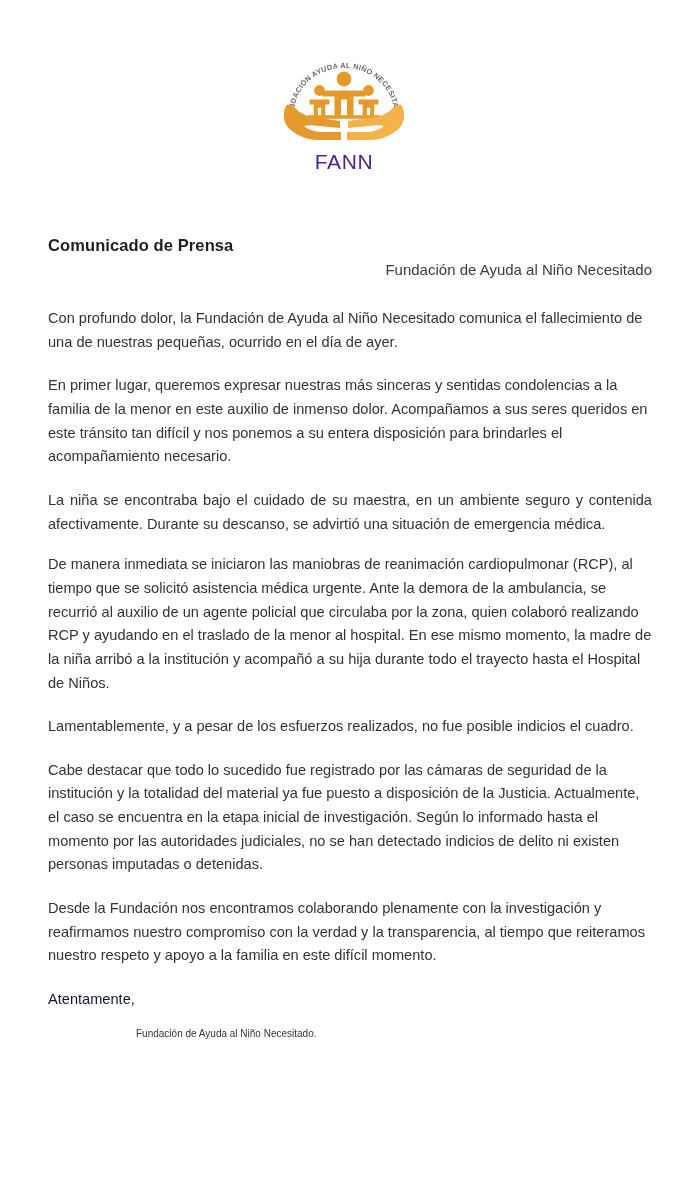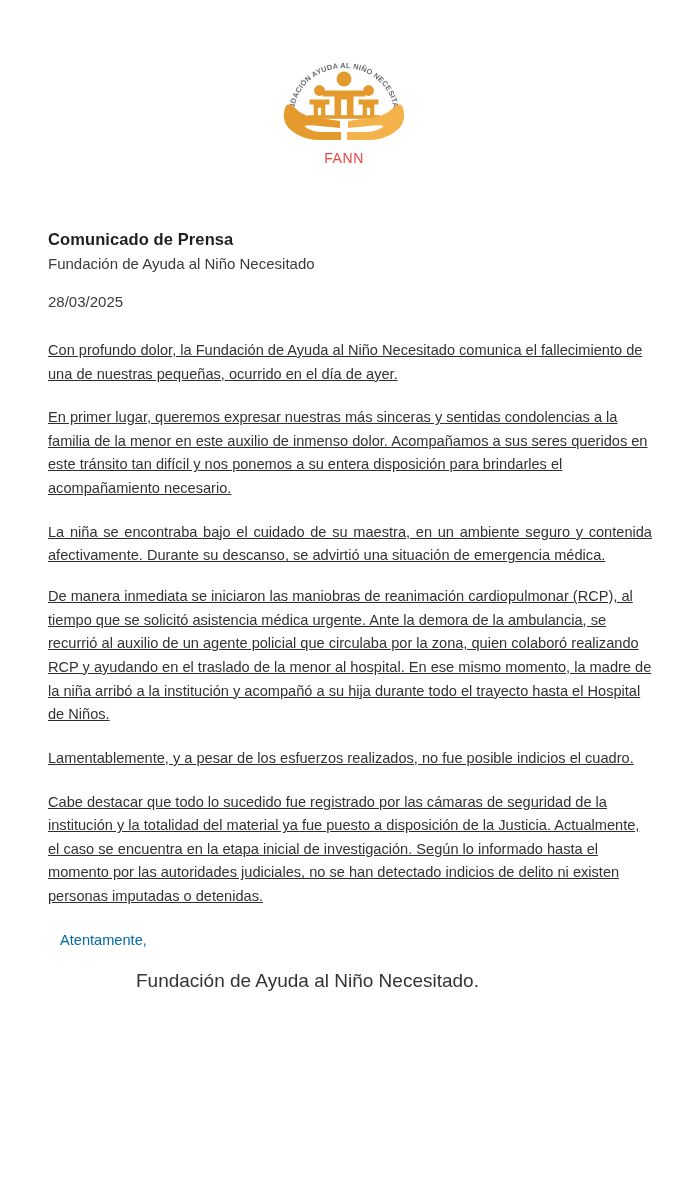--- a/index.html
+++ b/index.html
@@ -34,59 +34,59 @@
     align-items: center;
   }
   .logo-mark {
     width: 132px;
     height: 98px;
     display: block;
   }
   .logo-wordmark {
     margin-top: 1px;
     font-family: "Liberation Sans", sans-serif;
-    font-size: 14px;
+    font-size: 21px;
     letter-spacing: 0.6px;
-    color: #ef4444;
+    color: #4c1d95;
     font-weight: 400;
     line-height: 1;
   }
 
   
   .doc {
     position: absolute;
     left: 48px;
-    top: 228px;
+    top: 234px;
     width: 604px;
   }
 
   .head-title {
     font-size: 16.5px;
     font-weight: bold;
     color: #1f1f1f;
     line-height: 1.42;
     margin: 0;
     letter-spacing: 0.1px;
   }
   .head-sub {
     font-size: 15px;
     color: #3b3b3b;
     line-height: 1.45;
-    margin: 2px 0 16px 0;
+    margin: 2px 0 8px 0;
+    text-align: right;
   }
   .head-date {
     font-size: 15px;
     color: #3b3b3b;
     line-height: 1.45;
     margin: 2px 0 0 0;
   }
 
   .body-copy {
     margin-top: 26px;
-    text-decoration: underline;
   }
   .para {
     font-size: 14.6px;
     line-height: 1.62;
     color: #333333;
     margin: 0 0 20px 0;
     text-align: left;
     hyphens: none;
   }
   .para.justify {
@@ -99,25 +99,25 @@
   .para.continued {
     margin-top: 17px;
   }
 
   .sign-off {
     margin-top: 8px;
   }
   .sign-line {
     font-size: 14.6px;
     line-height: 1.62;
-    color: #0369a1;
-    margin: 12px;
+    color: #0f172a;
+    margin: 0;
   }
   .sign-entity {
-    font-size: 19px;
+    font-size: 10px;
     line-height: 1.62;
     color: #333333;
     margin: 14px 0 0 0;
     padding-left: 88px;
   }
 </style>
 </head>
 <body>
 
 <div class="page">
@@ -159,29 +159,29 @@
       </g>
     </svg>
 
     <div class="logo-wordmark">FANN</div>
   </div>
 
   <div class="doc">
 
     <h1 class="head-title">Comunicado de Prensa</h1>
     <div class="head-sub">Fundación de Ayuda al Niño Necesitado</div>
-    <div class="head-date">28/03/2025</div>
 
     <div class="body-copy">
       <p class="para">Con profundo dolor, la Fundación de Ayuda al Niño Necesitado comunica el fallecimiento de una de nuestras pequeñas, ocurrido en el día de ayer.</p>
       <p class="para">En primer lugar, queremos expresar nuestras más sinceras y sentidas condolencias a la familia de la menor en este auxilio de inmenso dolor. Acompañamos a sus seres queridos en este tránsito tan difícil y nos ponemos a su entera disposición para brindarles el acompañamiento necesario.</p>
       <p class="para justify tight">La niña se encontraba bajo el cuidado de su maestra, en un ambiente seguro y contenida afectivamente. Durante su descanso, se advirtió una situación de emergencia médica.</p>
       <p class="para continued">De manera inmediata se iniciaron las maniobras de reanimación cardiopulmonar (RCP), al tiempo que se solicitó asistencia médica urgente. Ante la demora de la ambulancia, se recurrió al auxilio de un agente policial que circulaba por la zona, quien colaboró realizando RCP y ayudando en el traslado de la menor al hospital. En ese mismo momento, la madre de la niña arribó a la institución y acompañó a su hija durante todo el trayecto hasta el Hospital de Niños.</p>
       <p class="para">Lamentablemente, y a pesar de los esfuerzos realizados, no fue posible indicios el cuadro.</p>
       <p class="para">Cabe destacar que todo lo sucedido fue registrado por las cámaras de seguridad de la institución y la totalidad del material ya fue puesto a disposición de la Justicia. Actualmente, el caso se encuentra en la etapa inicial de investigación. Según lo informado hasta el momento por las autoridades judiciales, no se han detectado indicios de delito ni existen personas imputadas o detenidas.</p>
+      <p class="para">Desde la Fundación nos encontramos colaborando plenamente con la investigación y reafirmamos nuestro compromiso con la verdad y la transparencia, al tiempo que reiteramos nuestro respeto y apoyo a la familia en este difícil momento.</p>
     </div>
 
     <div class="sign-off">
       <p class="sign-line">Atentamente,</p>
       <p class="sign-entity">Fundación de Ayuda al Niño Necesitado.</p>
     </div>
 
   </div>
 </div>
 

